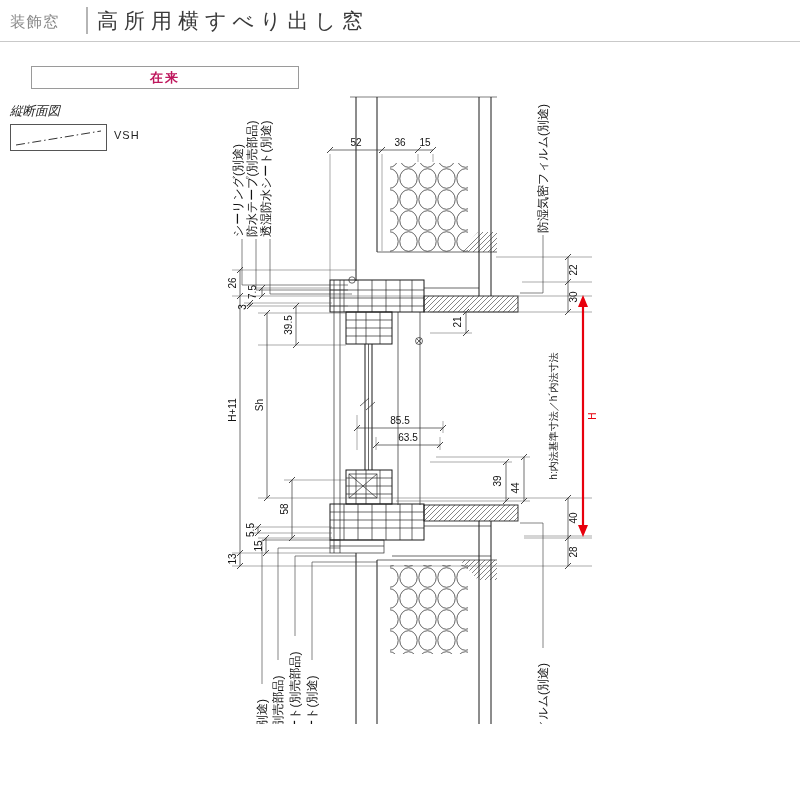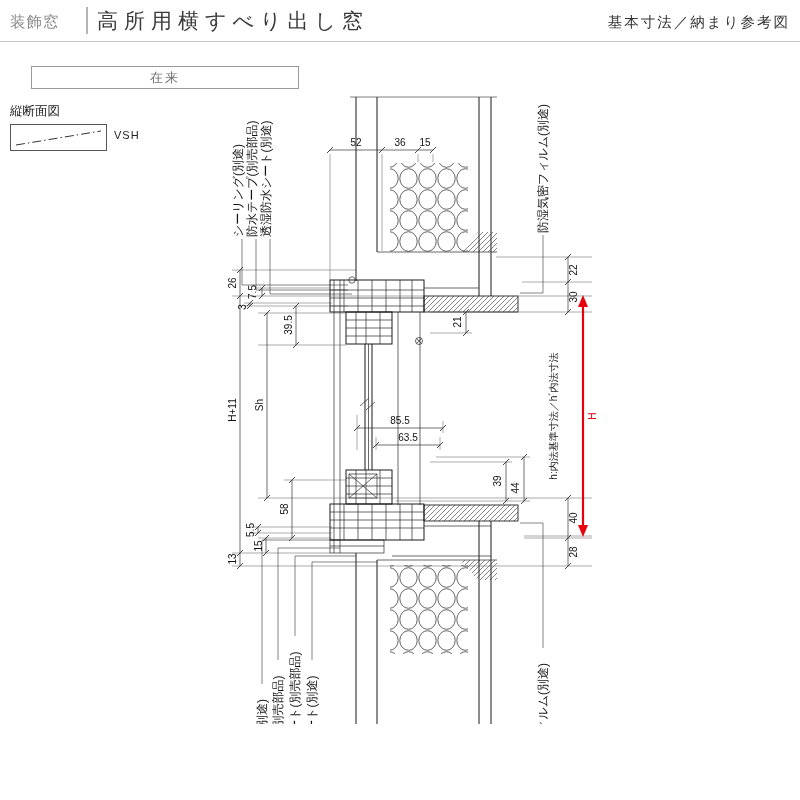--- a/index.html
+++ b/index.html
@@ -13,22 +13,22 @@
 
   
   .cat   { position:absolute; left:10px;  top:12px; font-size:15.5px; color:#8a8a8a; letter-spacing:1px; }
   .vbar  { position:absolute; left:86px;  top:7px;  width:2px; height:27px; background:#b5b5b5; }
   .title { position:absolute; left:97px;  top:7px;  font-size:21px; font-weight:400; color:#3a3a3a; letter-spacing:6px; white-space:nowrap; }
   .sub   { position:absolute; right:10px; top:13px; font-size:14.5px; color:#333; letter-spacing:2px; }
   .rule  { position:absolute; top:41px; left:0; width:100%; height:1px; background:#c9c9c9; }
 
   .method-box { position:absolute; left:31px; top:66px; width:268px; height:23px;
                 border:1px solid #9a9a9a; display:flex; align-items:center; justify-content:center;
-                font-size:13px; color:#737373; letter-spacing:2px; }
-  .view-label { position:absolute; left:10px; top:103px; font-size:12.5px; color:#222; }
+                font-size:13px; color:#be185d; letter-spacing:2px;font-weight:bold; }
+  .view-label { position:absolute; left:10px; top:103px; font-size:12.5px; color:#222;font-style:italic; }
   .legend-box { position:absolute; left:10px; top:124px; width:97px; height:27px; border:1px solid #555; }
   .code       { position:absolute; left:114px; top:129px; font-size:11px; color:#222; letter-spacing:1px; }
 
   svg.drawing { position:absolute; left:0; top:0; }
 
   
   .s1   { stroke:#1a1a1a; stroke-width:1;   fill:none; }
   .s07  { stroke:#2a2a2a; stroke-width:0.7; fill:none; }
   .thin { stroke:#2a2a2a; stroke-width:0.6; fill:none; }
   .ext  { stroke:#555;    stroke-width:0.5; fill:none; }
@@ -45,21 +45,20 @@
   .red  { fill:#e8000d; }
 </style>
 </head>
 <body>
 
 <div class="page">
 
   <span class="cat">装飾窓</span>
   <span class="vbar"></span>
   <h1 class="title">高所用横すべり出し窓</h1>
-  <span class="sub">基本寸法／納まり参考図</span>
   <div class="rule"></div>
 
   <div class="method-box">
     <span>在来</span>
   </div>
 
   <div class="view-label">縦断面図</div>
 
   <div class="legend-box">
     <svg width="95" height="25">

